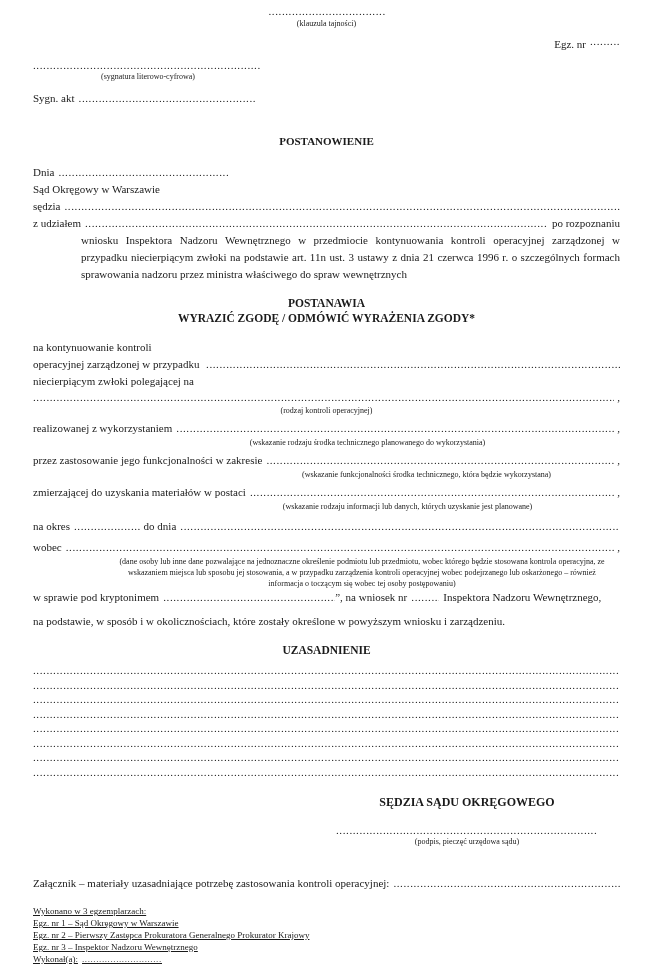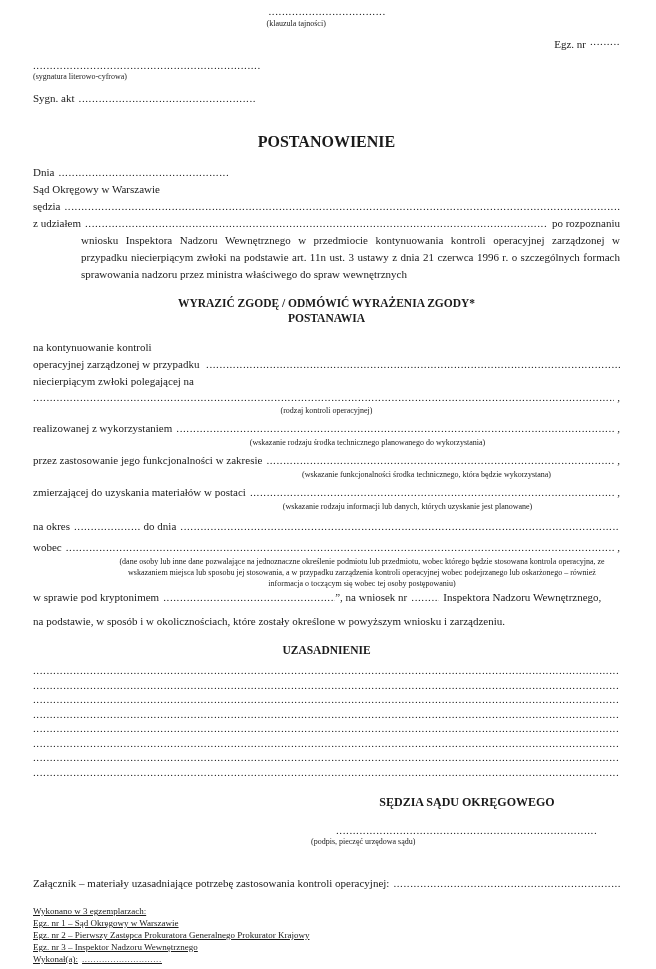--- a/index.html
+++ b/index.html
@@ -15,29 +15,29 @@
     overflow:hidden;
   }
   .dots { white-space:nowrap; overflow:hidden; letter-spacing:0.6px; color:#1a1a1a; }
   .dotfill { flex:1 1 auto; min-width:0; }
   .dotfix { display:inline-block; vertical-align:baseline; }
   .line { display:flex; align-items:center; line-height:17px; }
   .lbl { white-space:nowrap; }
   .gap { margin-left:4px; }
   .comma { margin-left:3px; white-space:nowrap; }
   .caption { font-size:8px; line-height:11px; color:#1a1a1a; }
-  .center { text-align:left; }
+  .center { text-align:center; }
   .heading { font-weight:bold; text-align:center; font-size:11.5px; line-height:15px; }
   .top-center { width:120px; margin:0 auto; text-align:center; }
   .top-center .dots { width:116px; line-height:10px; font-size:11px; }
   .egz-line { text-align:right; margin-top:5px; line-height:14px; }
   .sig-block { width:230px; margin-top:9px; text-align:center; }
   .sig-block .dots { width:228px; line-height:11px; display:block; }
   .sygn-line { margin-top:8px; }
-  .title { margin-top:27px; font-size:16px; }
+  .title { margin-top:27px; font-size:11px; }
   .intro { margin-top:15px; }
   .para { text-align:justify; line-height:17px;margin-left:48px; }
   .res-head { margin-top:13px; }
   .formsec { margin-top:13px; }
   .cap-rodzaj { text-align:center; }
   .cap-srodek { margin-left:82px; text-align:center; }
   .cap-funkc { margin-left:200px; text-align:center; }
   .cap-inform { margin-left:162px; text-align:center; }
   .cap-dane { margin-left:79px; margin-right:8px; text-align:center; }
   .mt4 { margin-top:4px; } .mt6 { margin-top:6px; }
@@ -92,22 +92,22 @@
     </div>
     <div class="line">
       <span class="lbl">z udziałem</span>
         <span class="gap dots dotfill">..........................................................................................................................................................................................................................................................................................................................................</span>
         <span class="gap lbl">po rozpoznaniu</span>
     </div>
     <div class="para">wniosku Inspektora Nadzoru Wewnętrznego w przedmiocie kontynuowania kontroli operacyjnej zarządzonej w przypadku niecierpiącym zwłoki na podstawie art. 11n ust. 3 ustawy z dnia 21 czerwca 1996 r. o szczególnych formach sprawowania nadzoru przez ministra właściwego do spraw wewnętrznych</div>
   </div>
 
   <div class="res-head">
+    <div class="heading">POSTANAWIA</div>
     <div class="heading">WYRAZIĆ ZGODĘ / ODMÓWIĆ WYRAŻENIA ZGODY*</div>
-    <div class="heading">POSTANAWIA</div>
   </div>
 
   <div class="formsec">
     <div class="line">
       <span>na kontynuowanie kontroli operacyjnej zarządzonej w przypadku niecierpiącym zwłoki polegającej na</span>
         <span class="gap dots dotfill">..........................................................................................................................................................................................................................................................................................................................................</span>
     </div>
     <div class="line" style="line-height:15px">
       <span class="dots dotfill">..........................................................................................................................................................................................................................................................................................................................................</span>
         <span class="comma">,</span>

